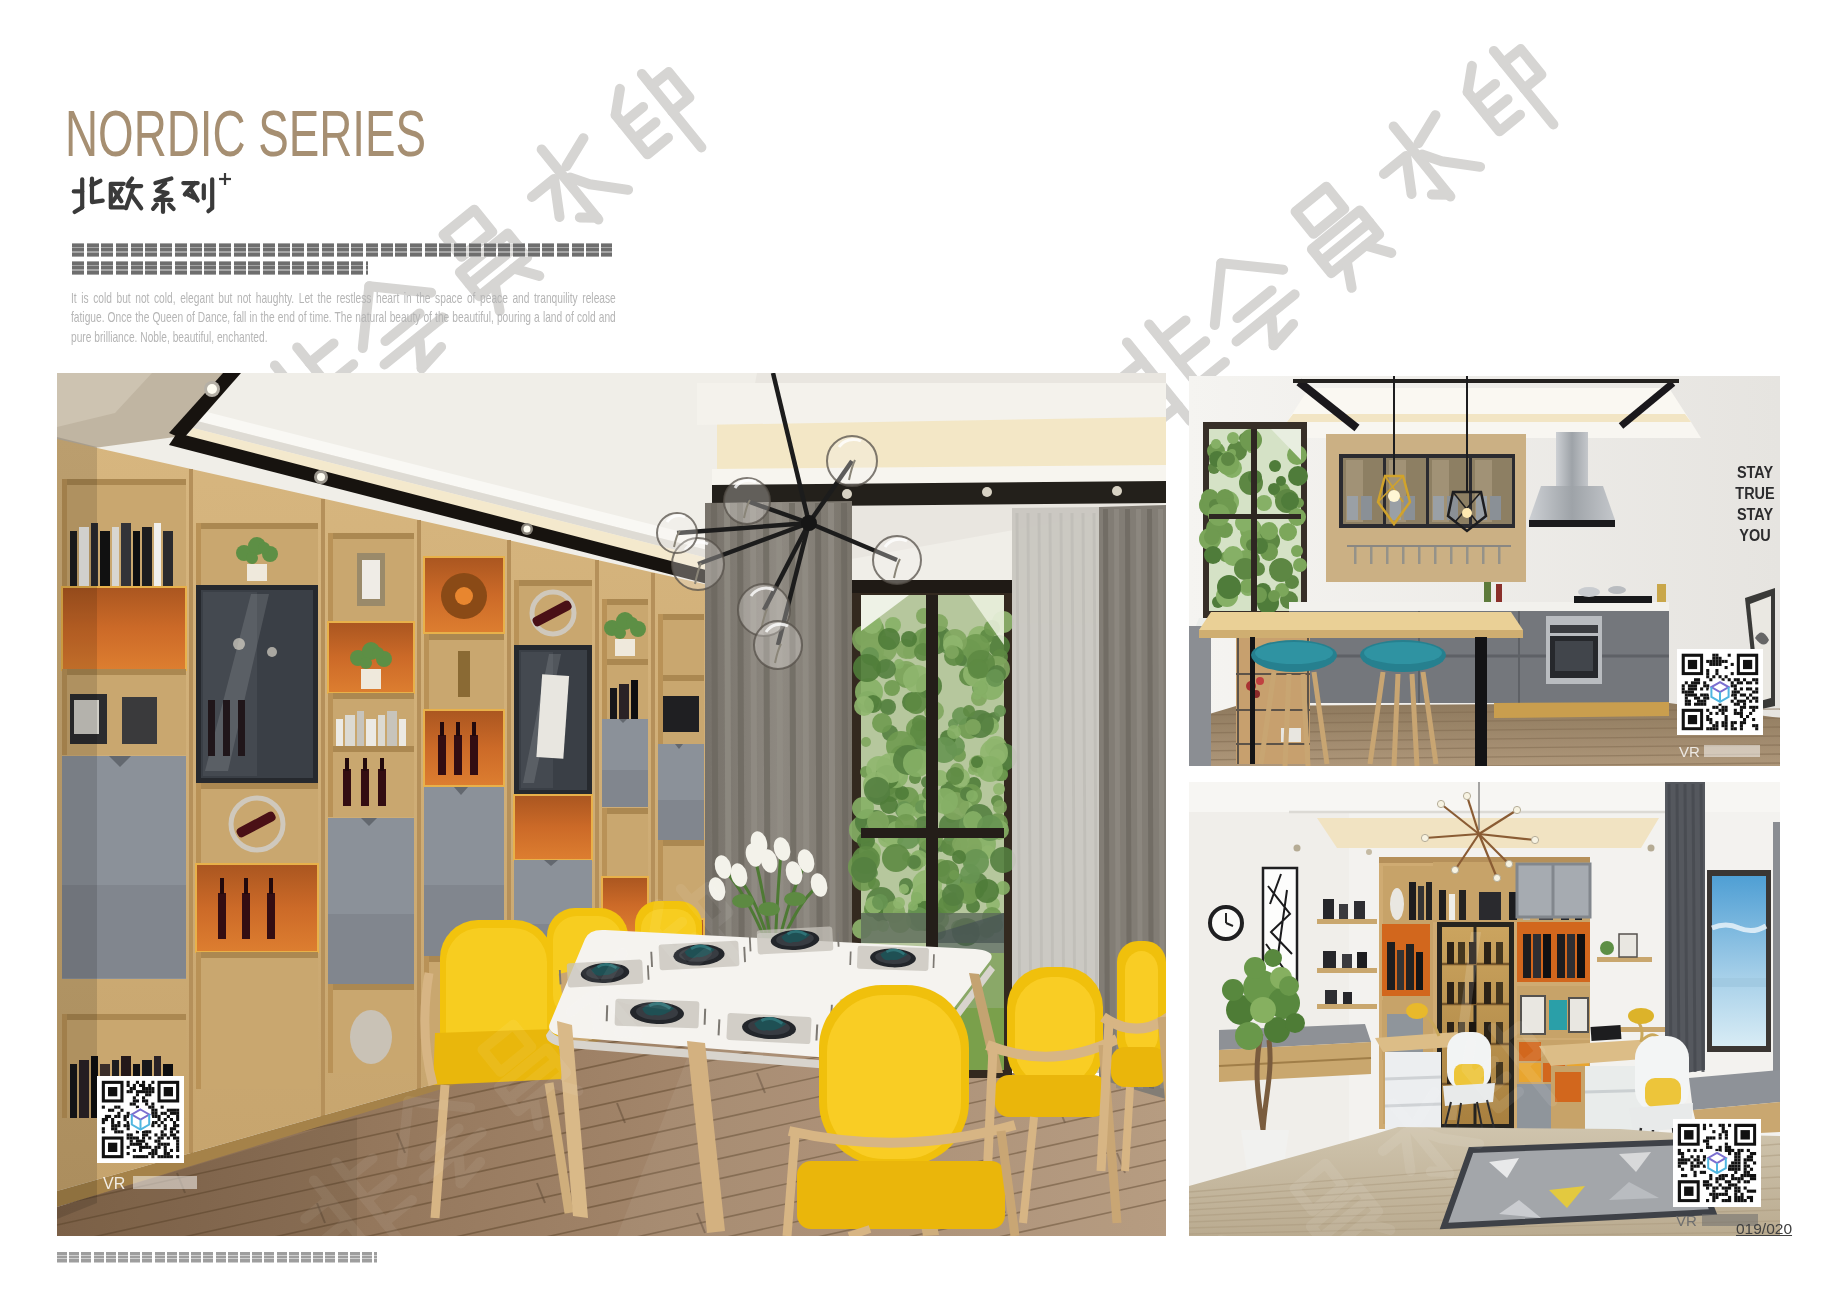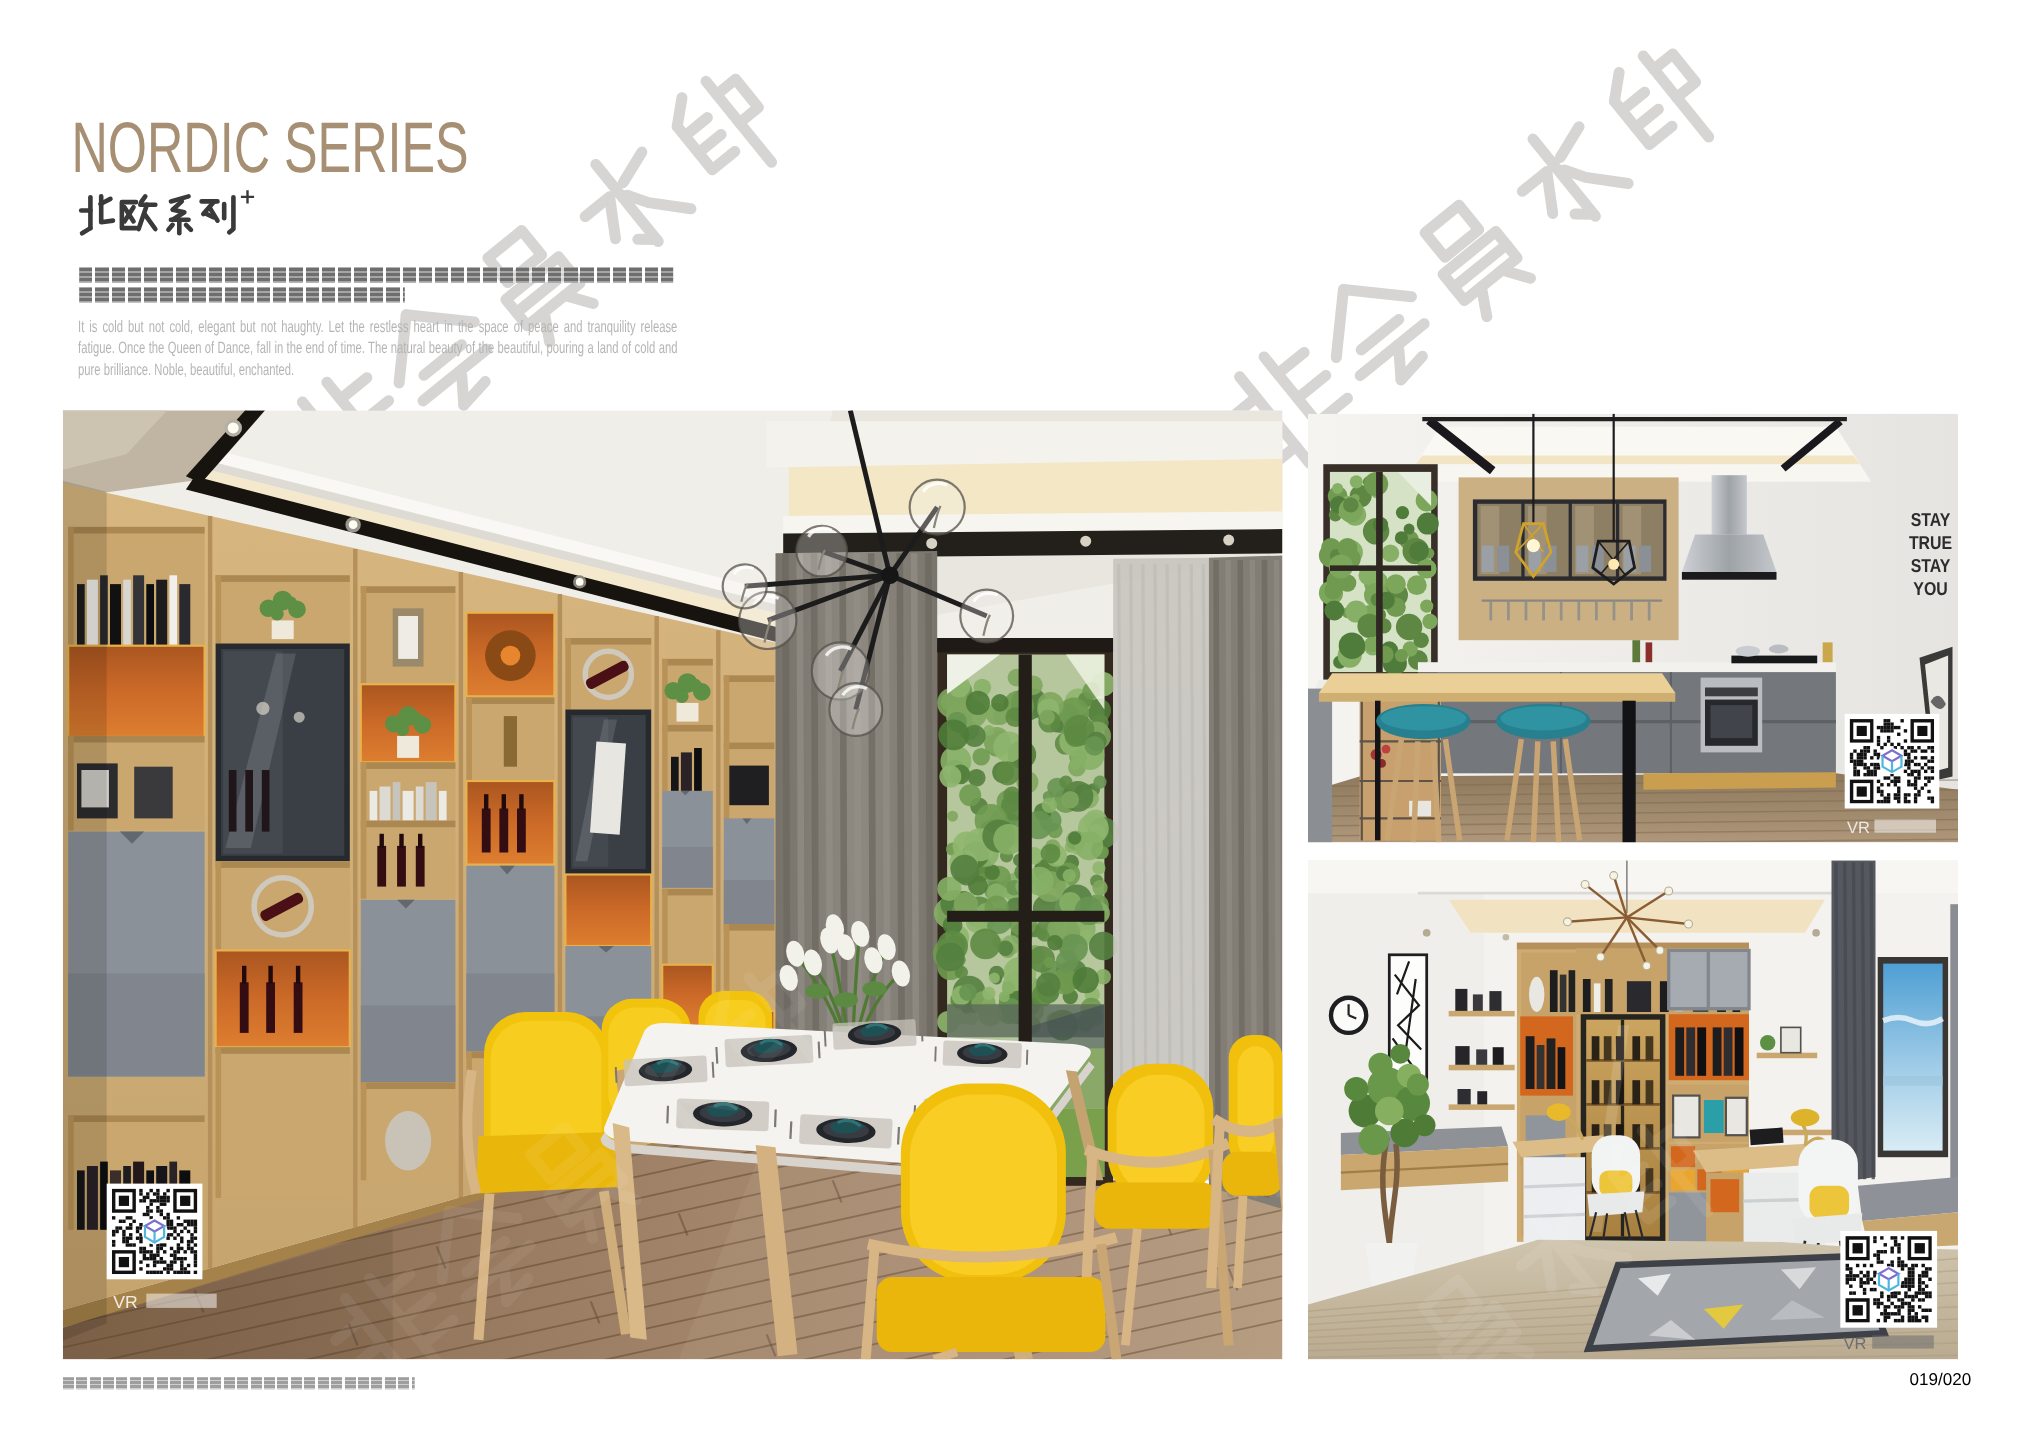--- a/index.html
+++ b/index.html
@@ -2018,13 +2018,13 @@
           <polygon points="44.0,33.879999999999995 52.8044,38.94 44.0,44.0 35.1956,38.94" fill="none" stroke="#7b6fd0" stroke-width="2"></polygon>
           <polyline points="35.1956,38.94 35.1956,49.06 44.0,54.120000000000005 52.8044,49.06 52.8044,38.94" fill="none" stroke="#4fb6e0" stroke-width="2"></polyline>
           <line x1="44.0" y1="44.0" x2="44.0" y2="54.120000000000005" stroke="#4fb6e0" stroke-width="2"></line>
         </g>
         <text x="487" y="444" font-family="Liberation Sans,sans-serif" font-size="15" fill="#6e6e6e">VR</text>
         <rect x="513" y="432" width="56" height="12" fill="#6e6e6e" opacity="0.55"></rect>
       </svg></div>
 
 <div class="abs" style="left:57px;top:1252px;width:320px;height:11px;background:repeating-linear-gradient(0deg,rgba(255,255,255,0.5) 0 1.2px,rgba(255,255,255,0) 1.2px 3.6px),repeating-linear-gradient(90deg,#9e9e9e 0 10px,rgba(255,255,255,0) 10px 12.2px);"></div>
 
-<div class="abs" style="left:1736px;top:1246px;font-size:15.5px;color:#000000;">019/020</div>
+<div class="abs" style="left:1736px;top:1220px;font-size:15.5px;color:#404040;text-decoration:underline;">019/020</div>
 </div>
 </body></html>

